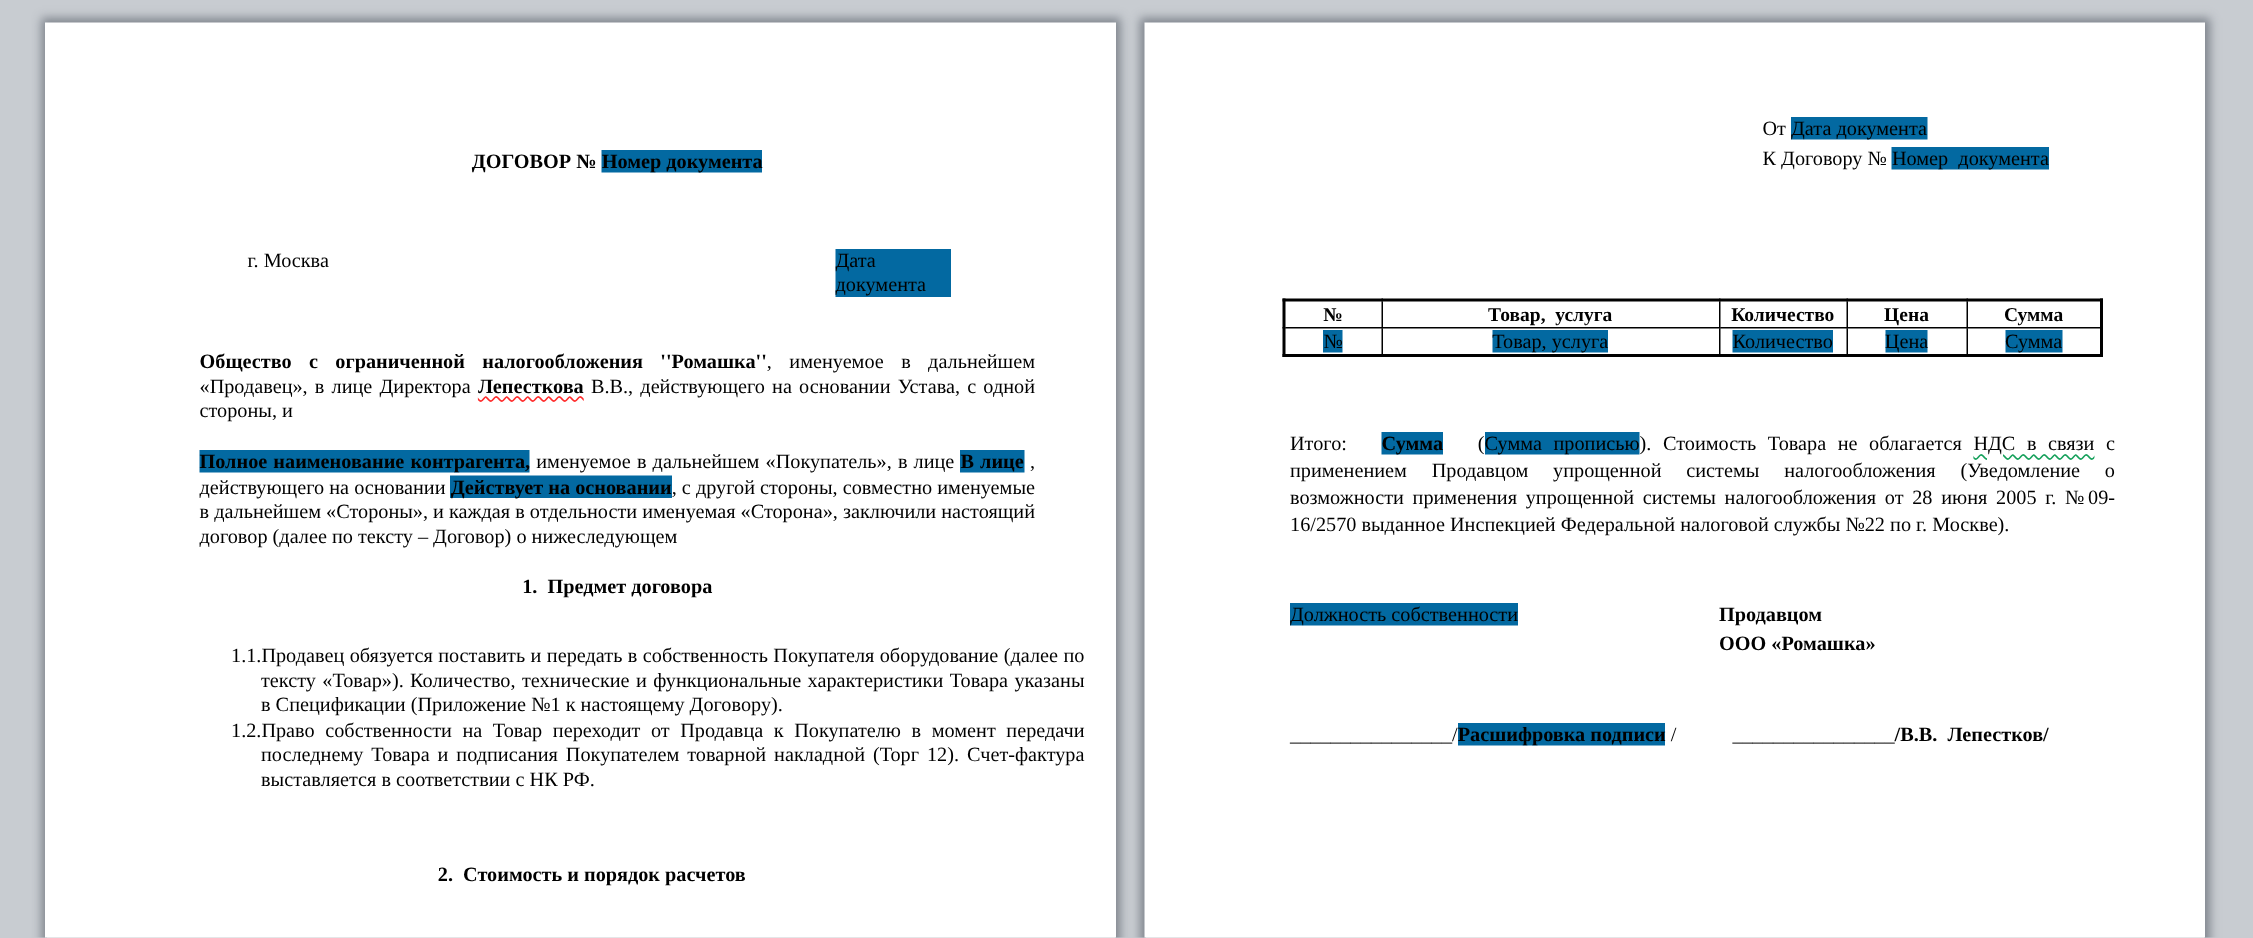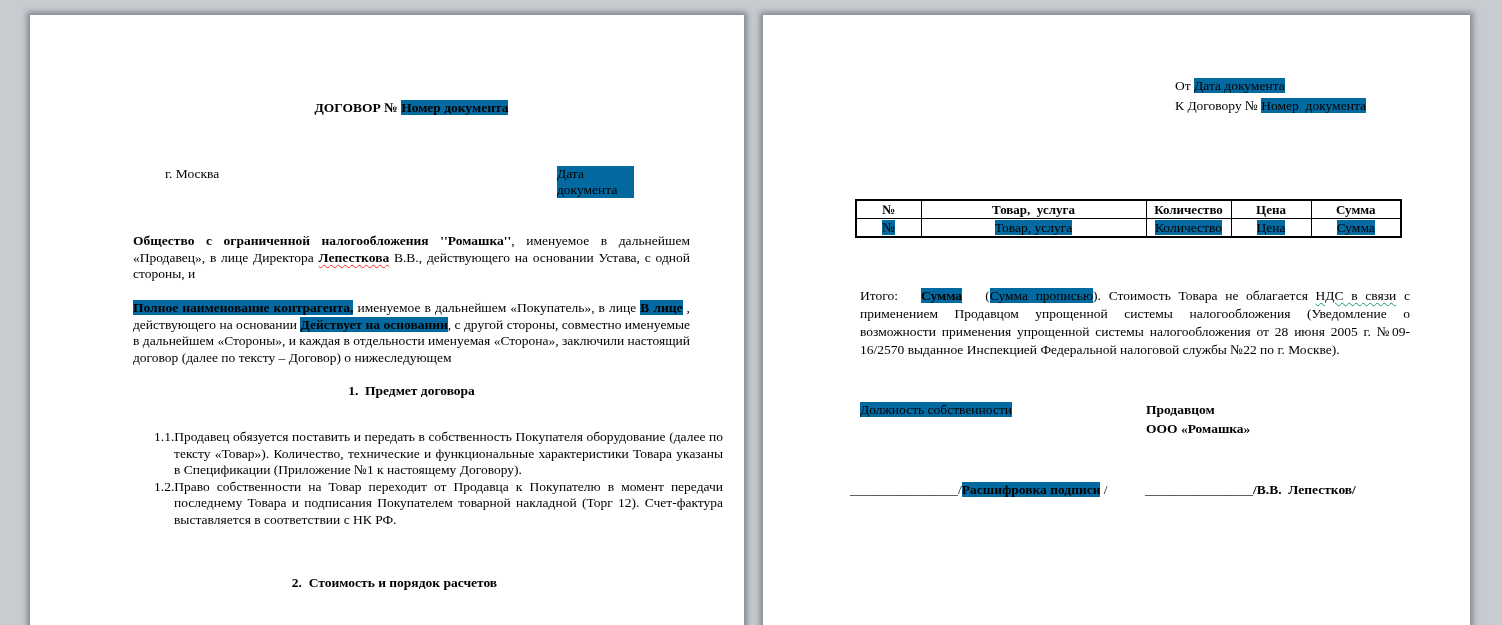--- a/index.html
+++ b/index.html
@@ -59,21 +59,21 @@
     table-layout:fixed;
   }
   table.spec td{
     border:1px solid #000;text-align:center;
     height:17px;padding:0 2px;font-size:13px;
     overflow:hidden;white-space:nowrap;
   }
   .p2-total{position:absolute;top:272px;left:97px;width:550px;line-height:18px;}
   .p2-signers{position:absolute;top:386px;left:97px;width:550px;line-height:18.5px;}
   .p2-signers .s-right{position:absolute;left:286px;top:0;}
-  .p2-sigrow{position:absolute;top:467px;left:87px;width:560px;height:20px;}
+  .p2-sigrow{position:absolute;top:467px;left:97px;width:560px;height:20px;}
   .sig-right{position:absolute;left:295px;top:0;}
 </style>
 </head>
 <body>
 
 <div class="canvas">
 
   <div class="page page1">
     <div class="p1-title b center"><span>ДОГОВОР №&nbsp;</span><span class="hl">Номер документа</span></div>
 

